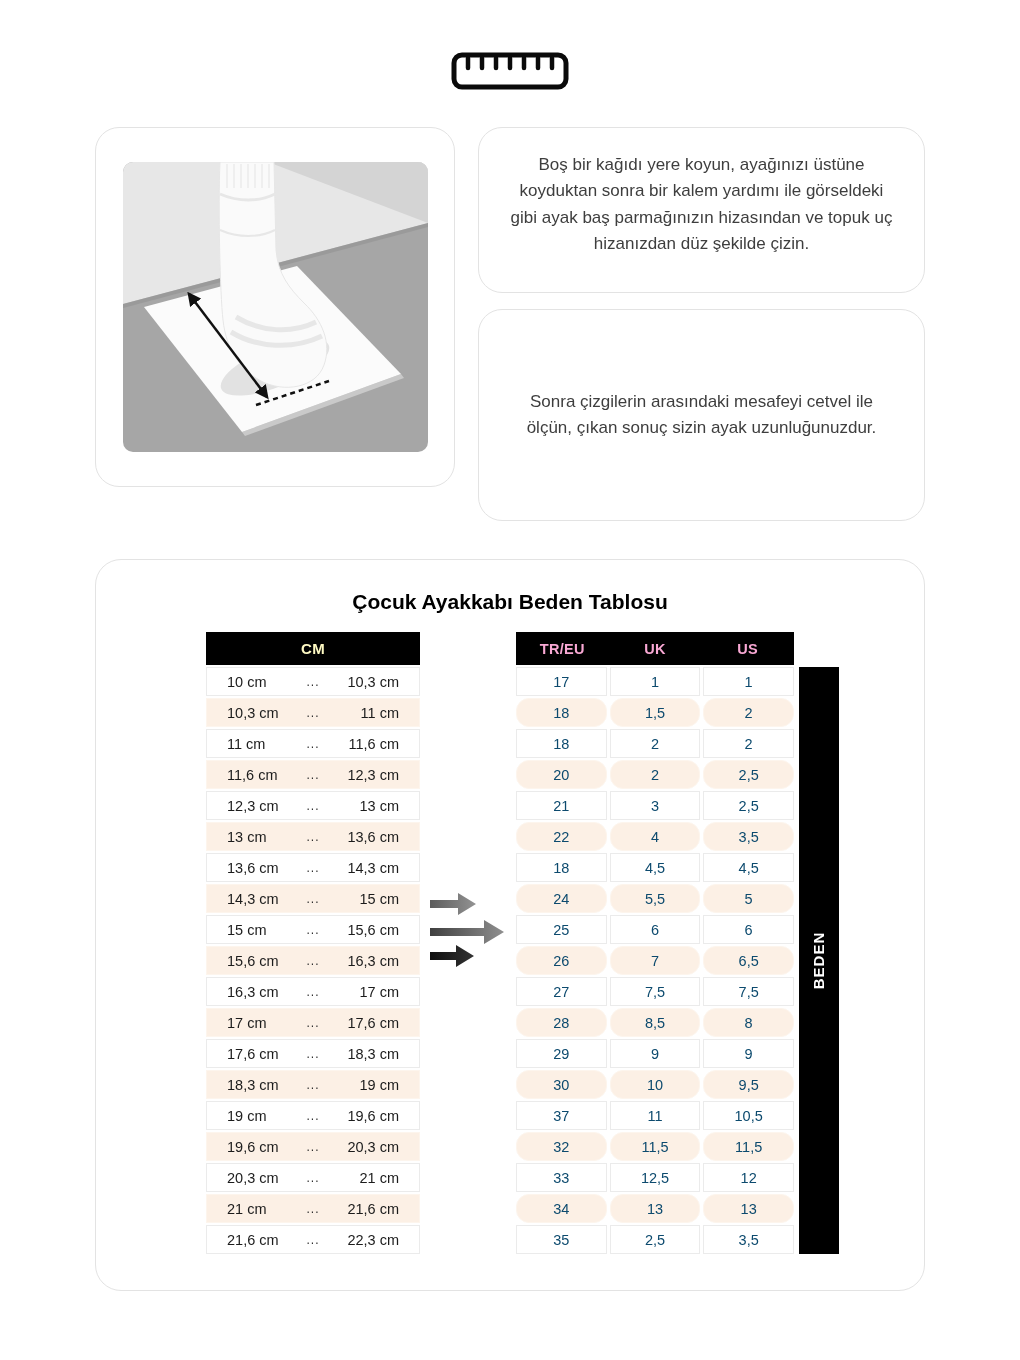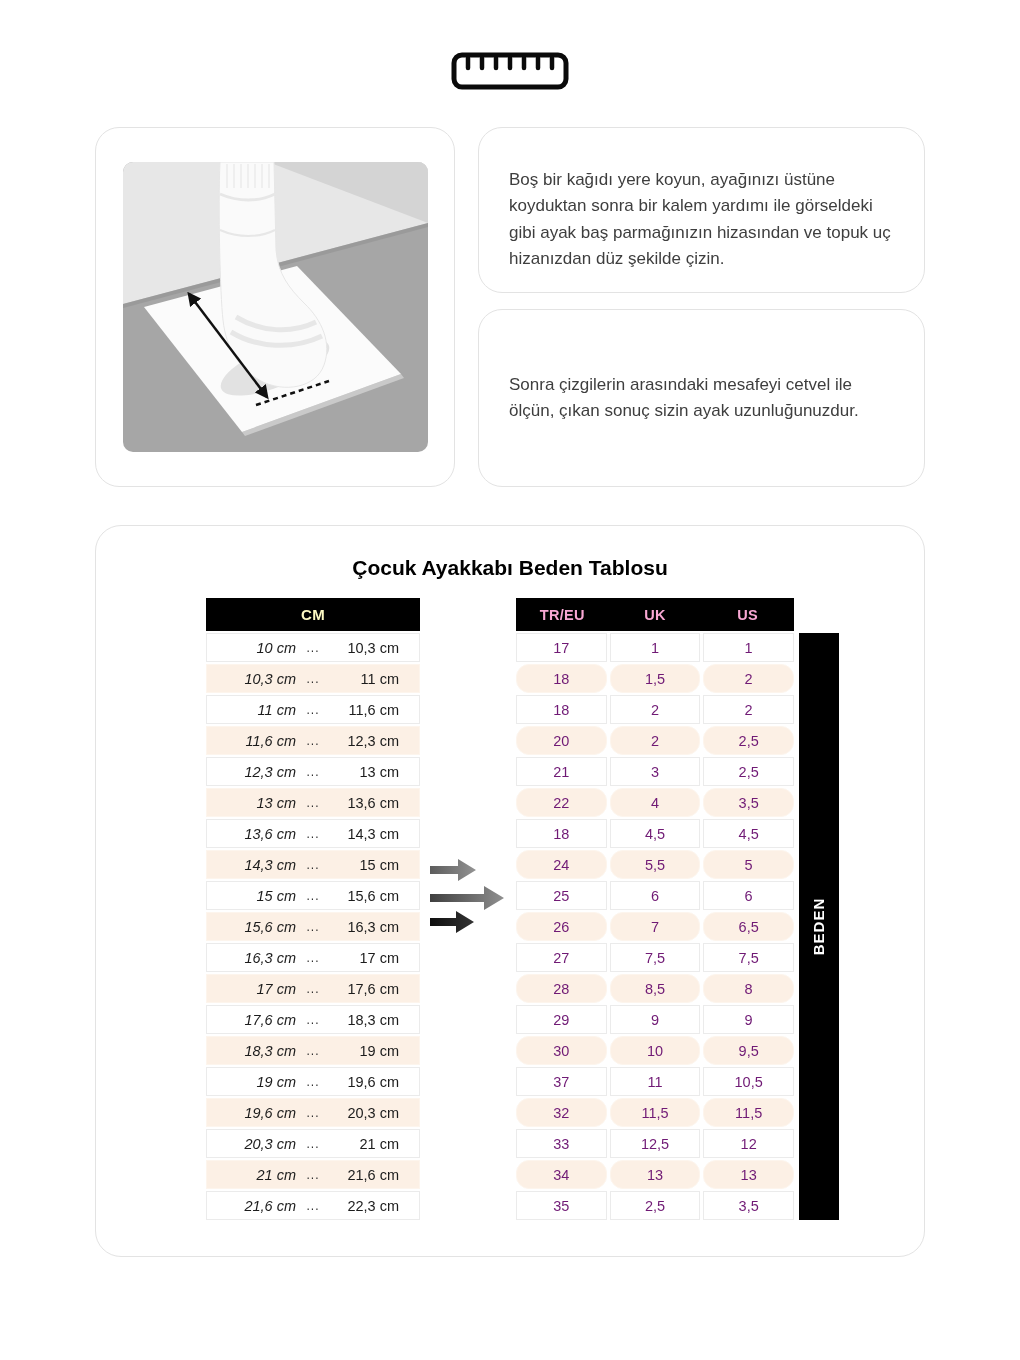--- a/index.html
+++ b/index.html
@@ -13,52 +13,52 @@
   .ruler-wrap { display:inline-block; }
   .page-title { margin-top:22px; font-size:25px; font-weight:700; color:#0f0f0f; letter-spacing:.2px; }
 
   
   .cards-row { display:flex; gap:23px; margin-top:33px; }
   .photo-card { width:360px; height:360px; border:1.5px solid #e3e3e3; border-radius:24px;
                 display:flex; align-items:center; justify-content:center; background:#fff; flex:none; }
   .photo-frame { width:305px; height:290px; border-radius:10px; overflow:hidden; }
   .info-col { display:flex; flex-direction:column; gap:16px; width:447px; }
   .info-card { border:1.5px solid #e3e3e3; border-radius:24px; background:#fff;
-               padding:39px 30px; font-size:17px; line-height:1.55; color:#3e3e3e; }
+               padding:24px 30px; font-size:17px; line-height:1.55; color:#3e3e3e;text-align:center; }
   .info-card.first { height:166px; }
-  .info-card.second { height:178px; display:flex; align-items:center; }
+  .info-card.second { height:212px; display:flex; align-items:center; }
 
   
   .size-section { margin-top:38px; border:1.5px solid #e3e3e3; border-radius:26px;
                   background:#fff; padding:30px 0 35px; min-height:732px; }
   .size-title { text-align:center; font-size:21px; font-weight:700; color:#000000; }
   .tables-wrap { display:flex; padding-left:110px; margin-top:18px; align-items:flex-start; }
 
   .cm-table { width:214px; flex:none; }
   .table-header { height:33px; background:#000; color:#fef9c3; margin-bottom:2px;
                   display:flex; align-items:center; justify-content:center;
                   font-size:15px; font-weight:600; letter-spacing:.3px; }
   .cm-body { display:flex; flex-direction:column; gap:2px; }
   .cm-row { height:29px; display:grid; grid-template-columns:1fr 34px 1fr; align-items:center;
             padding:0 20px; background:#fff; border:1px solid #ebebeb; font-size:14.5px; color:#1c1c1c; }
-  .cm-row .from { text-align:right;font-style:italic; }
+  .cm-row .from { text-align:left; }
   .cm-row .dots { text-align:center; font-size:12px; letter-spacing:1px; color:#2b2b2b; }
   .cm-row .to   { text-align:right; }
   .cm-row.alt { background:#fcf0e5; border-color:#fdf5ed; }
 
   .arrows-col { width:96px; flex:none; position:relative; align-self:stretch; }
   .arrows-col svg { position:absolute; top:257px; left:8px; }
 
   .size-table { width:278px; flex:none; }
   .size-header { display:grid; grid-template-columns:repeat(3,1fr); height:33px; background:#000;
                  color:#f9a8d4; align-items:center; text-align:center; font-size:14.5px; font-weight:600;
                  margin-bottom:2px; letter-spacing:.3px; }
   .size-body { display:grid; grid-template-columns:repeat(3,1fr); gap:2px 3px; }
   .size-cell { height:29px; display:flex; align-items:center; justify-content:center;
-               background:#fff; border:1px solid #ebebeb; font-size:14.5px; color:#701a75; }
+               background:#fff; border:1px solid #ebebeb; font-size:14.5px; color:#0c4a6e; }
   .size-cell.alt { background:#fcf0e5; border-color:#fdf5ed;border-radius:13px; }
 
   .beden-col { width:40px; flex:none; height:587px; margin-top:35px; margin-left:5px; background:#000;
                display:flex; align-items:center; justify-content:center; }
   .beden-label { color:#fff; font-size:15px; font-weight:600; letter-spacing:1px;
                  transform:rotate(-90deg); white-space:nowrap; }
 </style>
 </head>
 <body>
 

